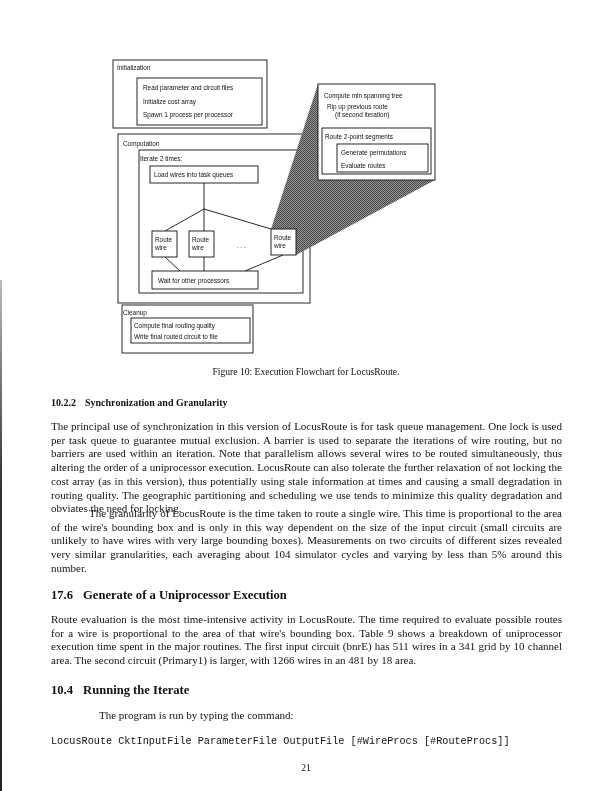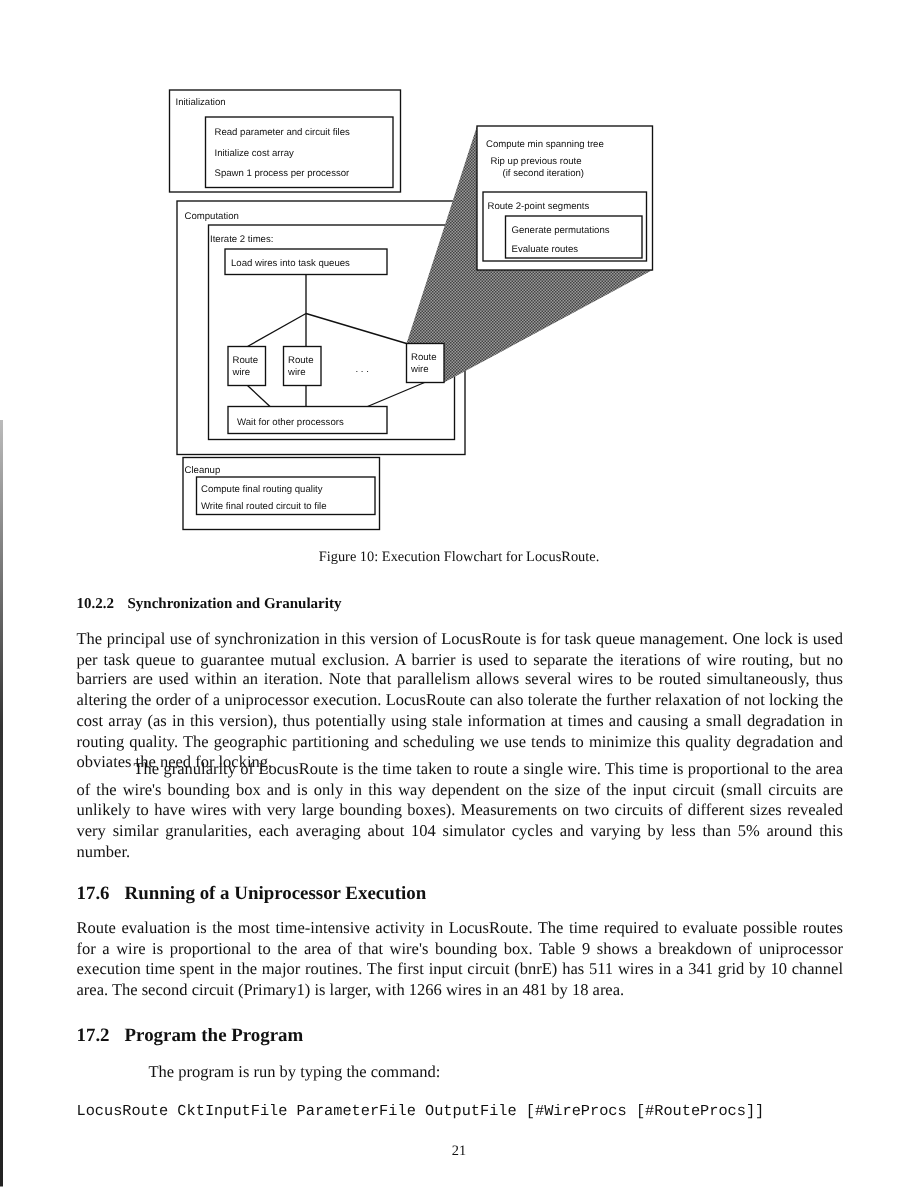--- a/index.html
+++ b/index.html
@@ -106,26 +106,26 @@
 <div class="caption">Figure 10: Execution Flowchart for LocusRoute.</div>
 
 <div class="h3">
   <span class="num">10.2.2</span><span>Synchronization and Granularity</span>
 </div>
 
 <div class="para" style="top:420px;">The principal use of synchronization in this version of LocusRoute is for task queue management. One lock is used per task queue to guarantee mutual exclusion. A barrier is used to separate the iterations of wire routing, but no barriers are used within an iteration. Note that parallelism allows several wires to be routed simultaneously, thus altering the order of a uniprocessor execution. LocusRoute can also tolerate the further relaxation of not locking the cost array (as in this version), thus potentially using stale information at times and causing a small degradation in routing quality. The geographic partitioning and scheduling we use tends to minimize this quality degradation and obviates the need for locking.</div>
 <div class="para indent" style="top:507px;">The granularity of LocusRoute is the time taken to route a single wire. This time is proportional to the area of the wire's bounding box and is only in this way dependent on the size of the input circuit (small circuits are unlikely to have wires with very large bounding boxes). Measurements on two circuits of different sizes revealed very similar granularities, each averaging about 104 simulator cycles and varying by less than 5% around this number.</div>
 
 <div class="h2" style="top:588px;">
-  <span class="num">17.6</span><span>Running of a Uniprocessor Execution</span>
+  <span class="num">17.6</span><span>Generate of a Uniprocessor Execution</span>
 </div>
 
 <div class="para" style="top:613px;">Route evaluation is the most time-intensive activity in LocusRoute. The time required to evaluate possible routes for a wire is proportional to the area of that wire's bounding box. Table 9 shows a breakdown of uniprocessor execution time spent in the major routines. The first input circuit (bnrE) has 511 wires in a 341 grid by 10 channel area. The second circuit (Primary1) is larger, with 1266 wires in an 481 by 18 area.</div>
 
 <div class="h2" style="top:683px;">
-  <span class="num">17.2</span><span>Program the Program</span>
+  <span class="num">10.4</span><span>Running the Iterate</span>
 </div>
 
 <div class="para" style="top:709px;margin-left:48px;">The program is run by typing the command:</div>
 
 <div class="code">LocusRoute CktInputFile ParameterFile OutputFile [#WireProcs [#RouteProcs]]</div>
 
 <div class="pagenum">21</div>
 
 </body></html>

